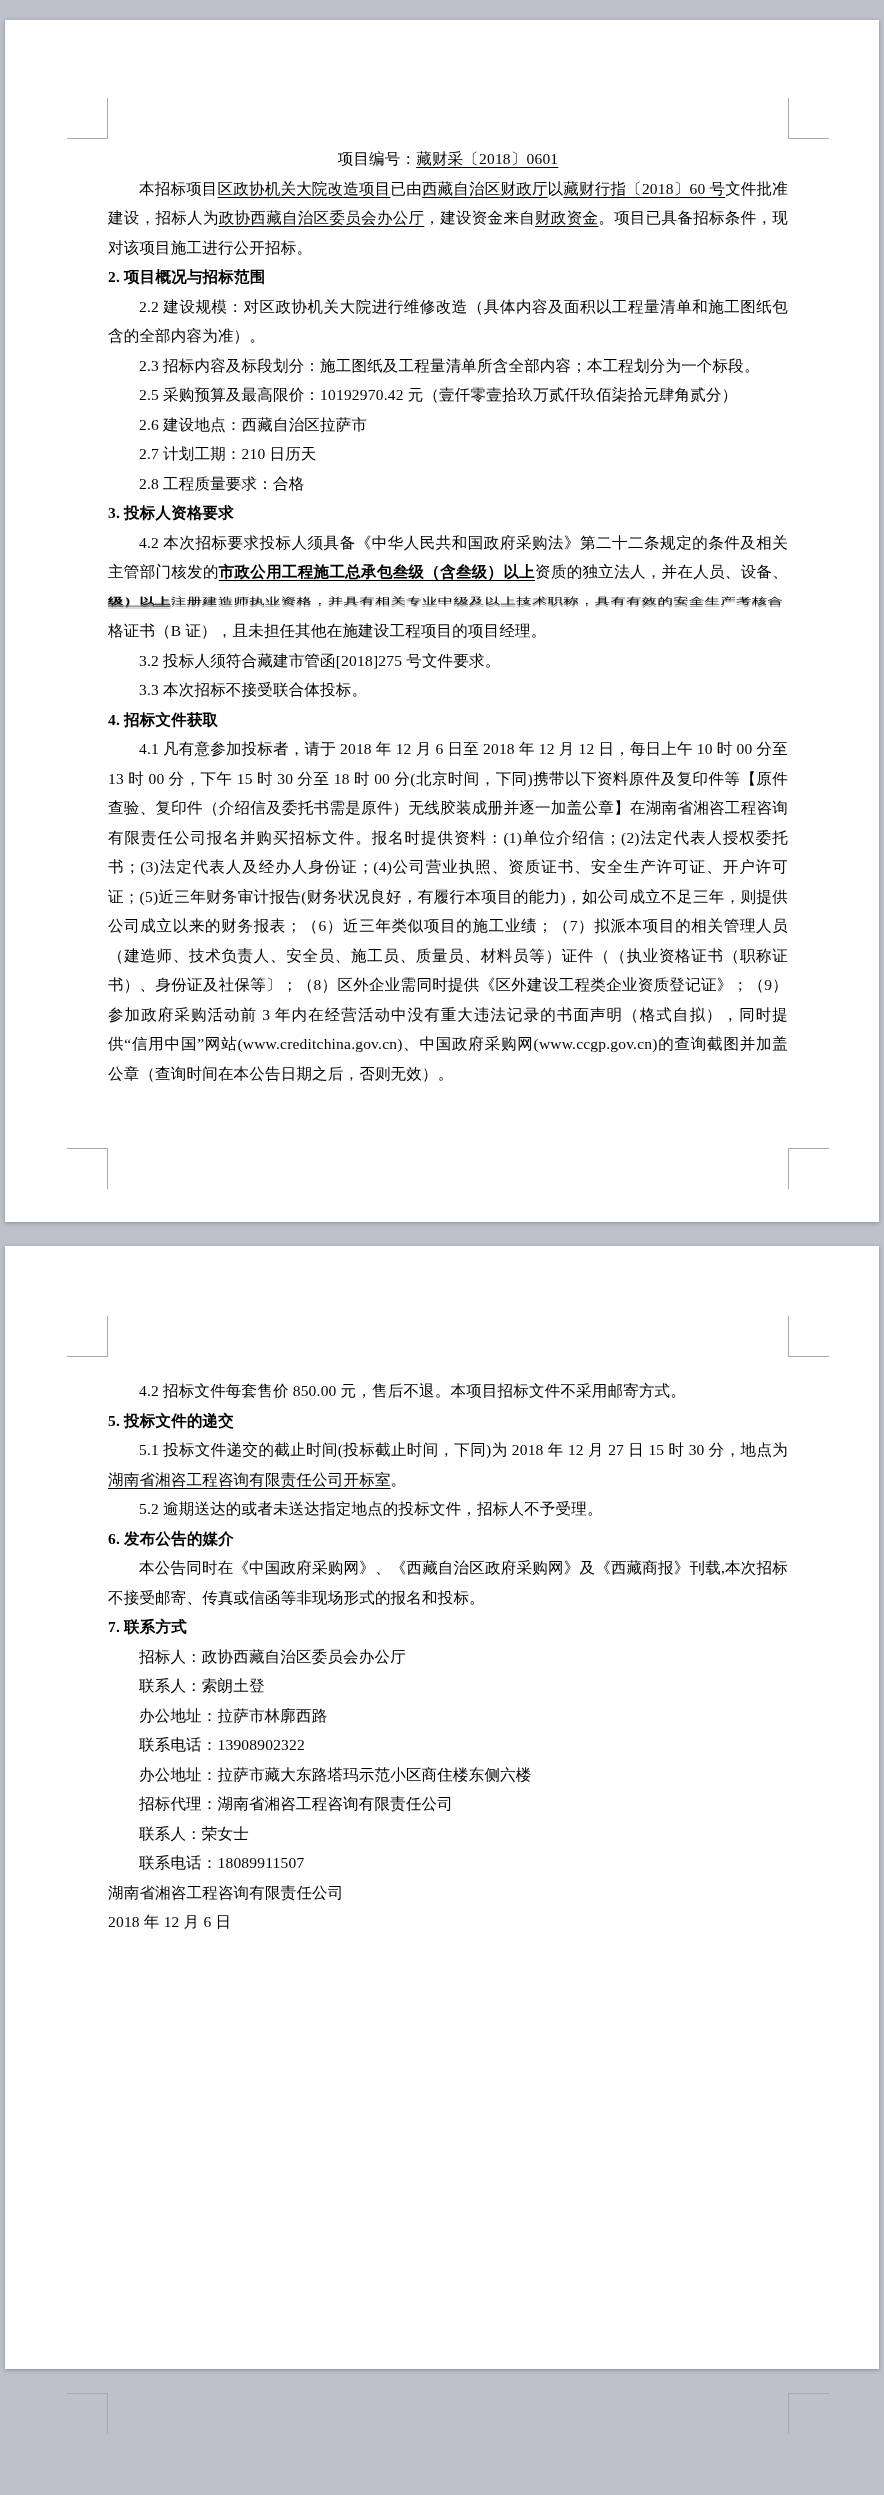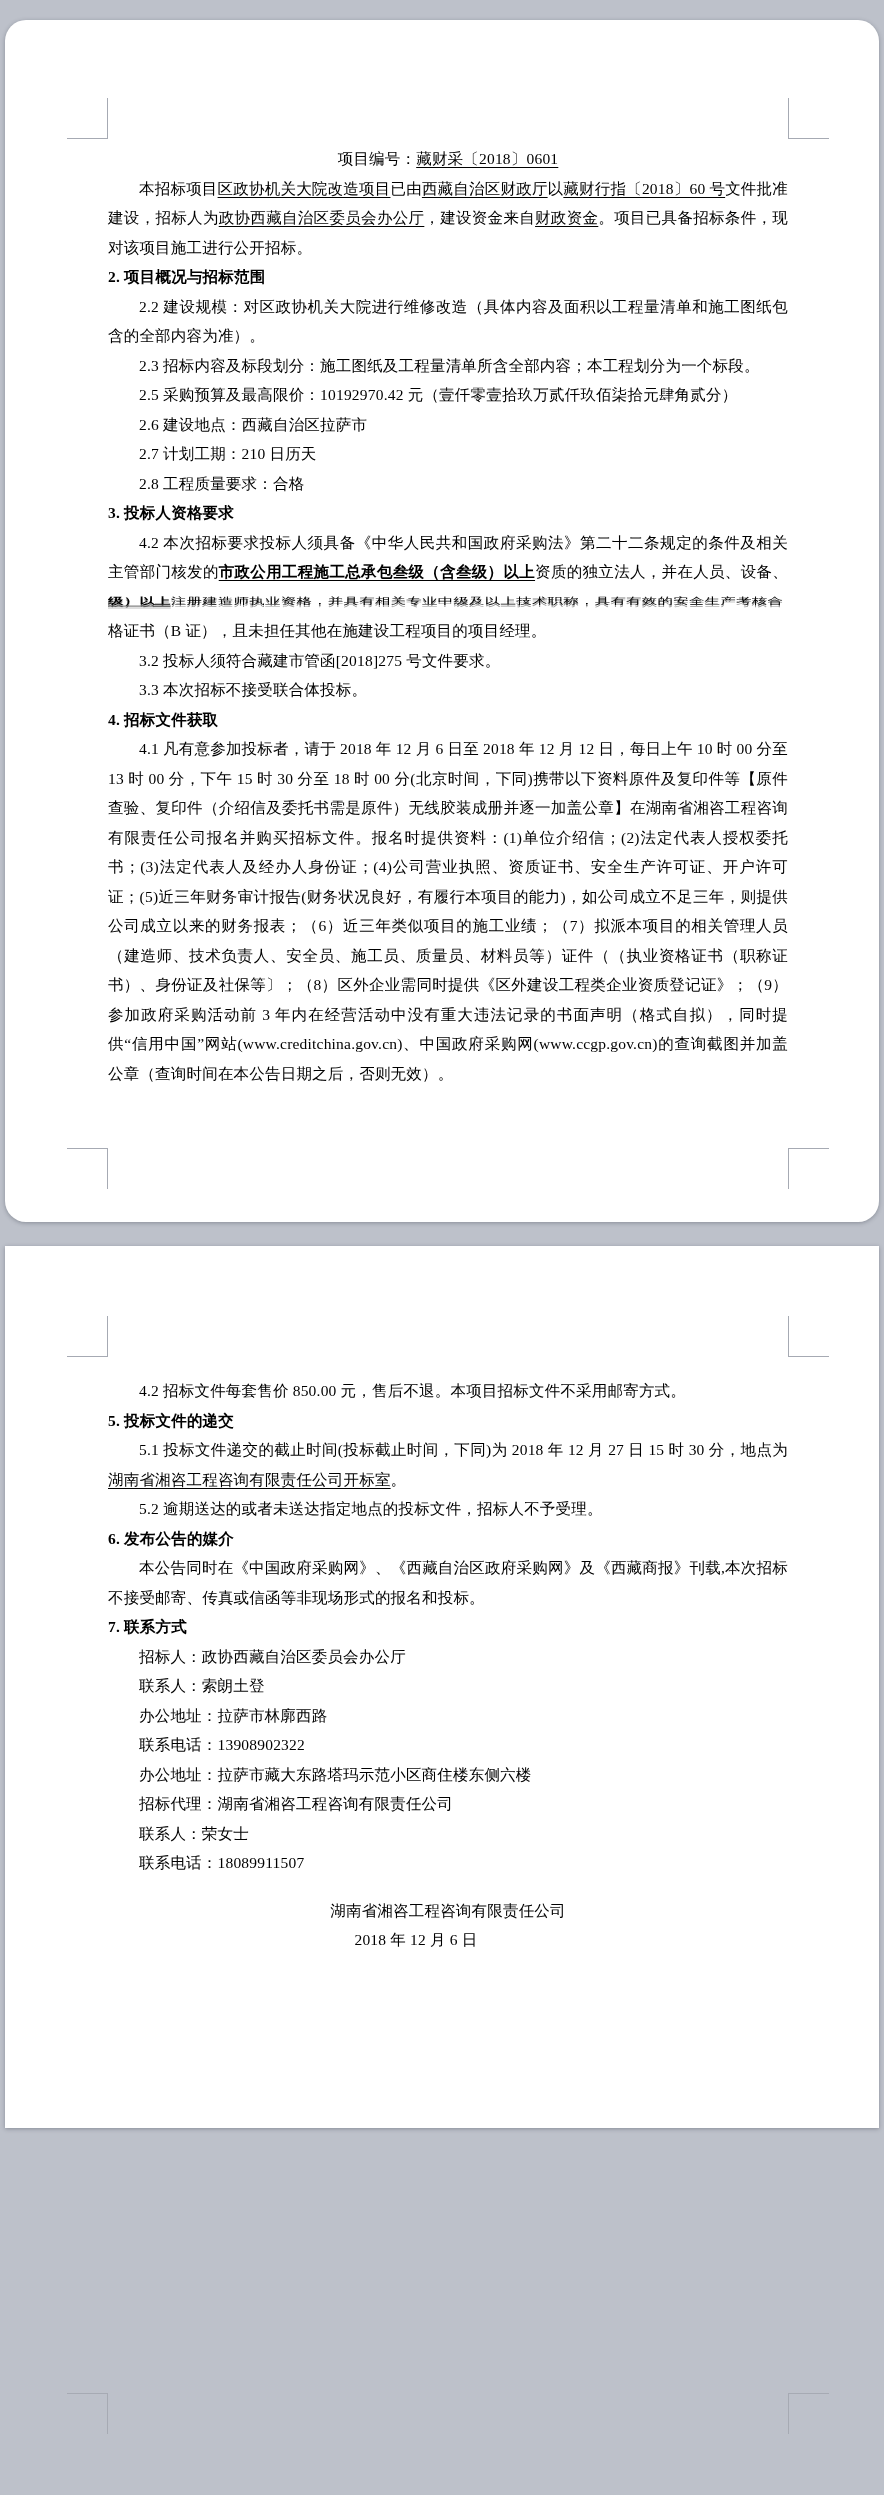--- a/index.html
+++ b/index.html
@@ -8,22 +8,22 @@
     width:884px;height:2495px;
     background:#bdc1ca;
     overflow:hidden;
     font-family:"Liberation Serif", serif;
     color:#000;
   }
   .page{
     position:absolute;left:5px;width:874px;background:#ffffff;
     box-shadow:0 1px 4px rgba(40,45,60,0.35);
   }
-  #page-1{top:20px;height:1202px;border-radius:21px;}
-  #page-2{top:1246px;height:882px;}
+  #page-1{top:20px;height:1202px;}
+  #page-2{top:1246px;height:1123px;}
   .content{
     position:absolute;left:103px;width:680px;
     font-size:15.5px;line-height:29.5px;
     text-align:justify;
     letter-spacing:0.2px;
   }
   #page-1 .content{top:124px;}
   #page-2 .content{top:130px;}
   .para,.h,.line{margin:0;}
   .indent{text-indent:2em;}
@@ -32,21 +32,21 @@
   .u{text-decoration:underline;text-underline-offset:3px;}
   .b{font-weight:700;}
   .fill{text-align-last:justify;}
   .glitch{
     transform:scaleY(0.60);
     transform-origin:50% 42%;
     text-shadow:0 3px 0 rgba(0,0,0,0.45);
     white-space:nowrap;
     overflow:hidden;
   }
-  .sig{margin-top:18px;text-align:center;}
+  .sig{text-align:left;}
   .sig-date{padding-right:64px;}
   
   .mark{position:absolute;width:40px;height:40px;pointer-events:none;}
   .mark.tl{border-right:1px solid #a6aab3;border-bottom:1px solid #a6aab3;}
   .mark.tr{border-left:1px solid #a6aab3;border-bottom:1px solid #a6aab3;}
   .mark.bl{border-right:1px solid #a6aab3;border-top:1px solid #a6aab3;}
   .mark.br{border-left:1px solid #a6aab3;border-top:1px solid #a6aab3;}
   #page-1 .tl{left:62px;top:78px;}
   #page-1 .tr{left:783px;top:78px;}
   #page-1 .bl{left:62px;top:1128px;}

